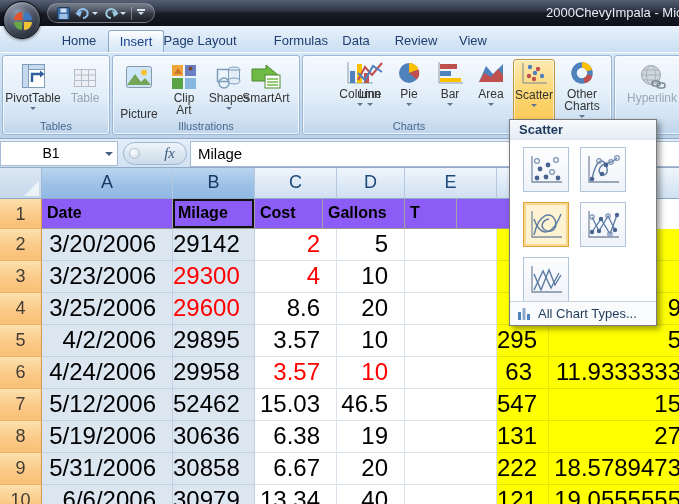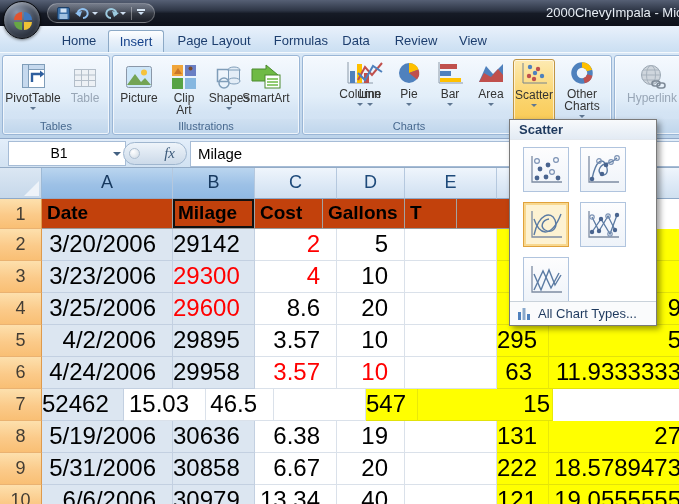--- a/index.html
+++ b/index.html
@@ -53,21 +53,21 @@
   .darr{width:0;height:0;border:3px solid transparent;border-top-color:#5f7792;margin-top:3px;}
   .disabled .lbl{color:#98a6b6;}
   .cbtn.hl{background:linear-gradient(#fdeab2,#fbd671 50%,#f8c64e);
     border:1px solid #c09544;box-shadow:inset 0 0 0 1px rgba(255,255,255,.6);}
   .icon-slot{height:32px;display:flex;align-items:flex-end;}
   .cicon-slot{height:28px;display:flex;align-items:center;}
 
   
   .fbar{position:absolute;left:0;top:139px;width:679px;height:29px;
     background:linear-gradient(#e3eefa,#d2e2f2);border-bottom:1px solid #93abc6;}
-  .namebox{position:absolute;left:8px;top:2px;width:118px;height:25px;background:#fff;
+  .namebox{position:absolute;left:0;top:2px;width:118px;height:25px;background:#fff;
     border:1px solid #a6bcd6;padding-left:40px;}
   .namebox .txt{position:absolute;left:0;top:0;width:100px;text-align:center;font-size:14px;
     line-height:23px;color:#000;}
   .namebox .nbarrow{position:absolute;right:4px;top:10px;width:0;height:0;
     border:4px solid transparent;border-top-color:#446182;}
   .fxpill{position:absolute;left:123px;top:3px;width:64px;height:23px;border:1px solid #9fb6cf;
     border-radius:12px;background:linear-gradient(#eef4fa,#ccdae9);}
   .fxpill .dot{position:absolute;left:5px;top:5px;width:11px;height:11px;border-radius:50%;
     border:1px solid #aebfd1;background:radial-gradient(circle at 35% 30%,#fff,#cdd8e3);}
   .fxpill .fx{position:absolute;right:11px;top:2px;font-family:"Liberation Serif",serif;
@@ -87,21 +87,21 @@
     border-right:1px solid #b5c8de;border-bottom:1px solid #8ea9c8;
     background:linear-gradient(#eff5fc,#dde9f6 55%,#d0e0f0);}
   .chdr.hl{background:linear-gradient(#bad5ef,#9dc1e6 55%,#90b9e3);color:#17395f;}
   .srow{display:flex;width:700px;height:32px;}
   .srow.r1{height:30px;}
   .rowhdr{flex:0 0 42px;font-size:18px;text-align:center;line-height:30px;color:#433d34;
     background:linear-gradient(#fde0ad,#fbca89 55%,#f9bf74);
     border-right:1px solid #de9a4c;border-bottom:1px solid #eab271;}
   .cell{flex:0 0 auto;font-size:24px;line-height:29px;color:#000;white-space:nowrap;overflow:hidden;
     border-right:1px solid #dae1ea;border-bottom:1px solid #dae1ea;background:#fff;}
-  .r1 .cell{background:#c2410c;font-weight:bold;font-size:19px;line-height:28px;
+  .r1 .cell{background:#8b5cf6;font-weight:bold;font-size:16px;line-height:28px;
     border-right:1px solid #a3a3a3;border-bottom:1px solid #999;}
   .cell.sel{background:#dce6f1;border-right-color:#c3d0e1;border-bottom-color:#c3d0e1;}
   .cell.yel{background:#ffff00;border-right-color:#e8e80a;border-bottom-color:#e2e20a;}
   .cell.red{color:#ff0000;}
   .cell.active-cell{box-shadow:inset 0 0 0 2px #111;}
   .col-a{width:131px}.col-b{width:82px}.col-c{width:82px}.col-d{width:68px}
   .col-e{width:92px}.col-f{width:52px}.col-g{width:135px}
   .al{text-align:left;padding-left:5px;}
   .ar{text-align:right;padding-right:16px;}
   .arg{text-align:right;padding-right:2px;}
@@ -159,21 +159,21 @@
     <span class="qmore">
       <span class="bar"></span>
       <span class="mini-carat" style="margin-top:0;"></span>
     </span>
   </div>
   <div class="wtitle">2000ChevyImpala - Micr</div>
 
   <div class="tabrow">
     <div class="tab" style="left:52px;width:54px;">Home</div>
     <div class="tab active" style="left:108px;width:56px;">Insert</div>
-    <div class="tab" style="left:170px;width:88px;">Page Layout</div>
+    <div class="tab" style="left:156px;width:88px;">Page Layout</div>
     <div class="tab" style="left:262px;width:66px;text-align:right;">Formulas</div>
     <div class="tab" style="left:332px;width:48px;">Data</div>
     <div class="tab" style="left:388px;width:56px;">Review</div>
     <div class="tab" style="left:450px;width:46px;">View</div>
   </div>
 
   <div class="ribbon">
 
     <div class="group" style="left:2px;width:108px;">
       <div class="bigbtn" style="left:3px;width:54px;">
@@ -195,21 +195,21 @@
             <rect x="2.5" y="4.5" width="21" height="17" fill="#edf1f5" stroke="#b3bec9"></rect>
             <path d="M2.5,10 H23.5 M2.5,15.5 H23.5 M9.5,4.5 V21.5 M16.5,4.5 V21.5" stroke="#b3bec9" fill="none"></path>
           </svg>
         </span>
         <span class="lbl">Table</span>
       </div>
       <div class="grouplabel">Tables</div>
     </div>
 
     <div class="group" style="left:112px;width:188px;">
-      <div class="bigbtn" style="left:4px;width:44px;">
+      <div class="bigbtn" style="left:4px;width:44px;gap:16px;">
         <span class="icon-slot">
           <svg width="30" height="28" viewBox="0 0 30 28">
             <rect x="2.5" y="3.5" width="25" height="21" rx="2" fill="#cde6f9" stroke="#8a97a8"></rect>
             <circle cx="20" cy="9.5" r="3" fill="#f5c33c"></circle>
             <path d="M3,22 L11,11 L17,19 L21,15 L27,22 Z" fill="#74a455"></path>
           </svg>
         </span>
         <span class="lbl">Picture</span>
       </div>
       <div class="bigbtn" style="left:52px;width:38px;">
@@ -433,20 +433,21 @@
           <div class="cell col-a sel ar">4/24/2006</div>
           <div class="cell col-b sel ar">29958</div>
           <div class="cell col-c ar red">3.57</div>
           <div class="cell col-d ar red">10</div>
           <div class="cell col-e"></div>
           <div class="cell col-f yel ar">63</div>
           <div class="cell col-g yel arg">11.9333333</div>
         </div>
         <div class="srow">
           <div class="rowhdr">7</div>
+          <div class="cell col-a sel ar">5/12/2006</div>
           <div class="cell col-b sel ar">52462</div>
           <div class="cell col-c ar">15.03</div>
           <div class="cell col-d ar">46.5</div>
           <div class="cell col-e"></div>
           <div class="cell col-f yel ar">547</div>
           <div class="cell col-g yel arg">15</div>
         </div>
         <div class="srow">
           <div class="rowhdr">8</div>
           <div class="cell col-a sel ar">5/19/2006</div>

